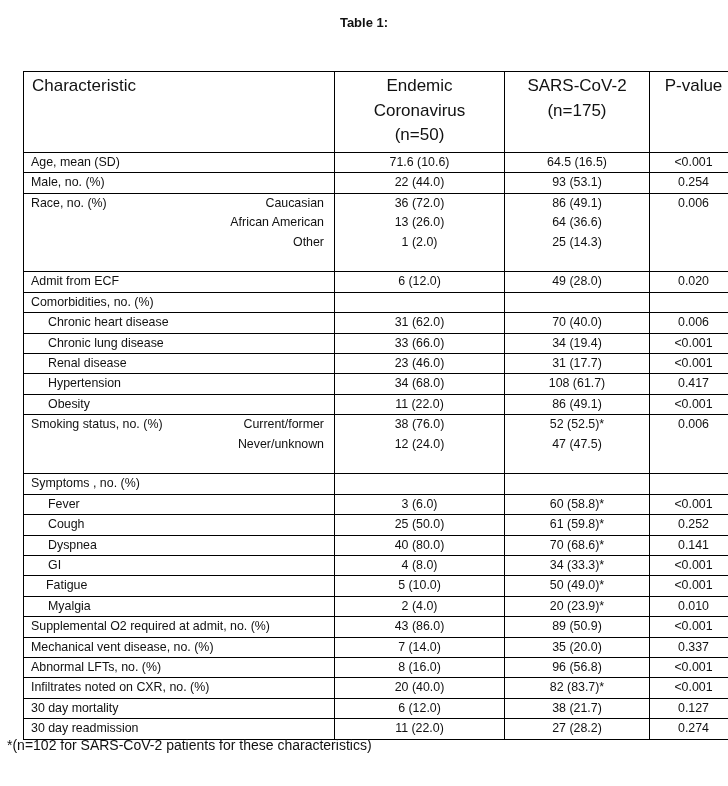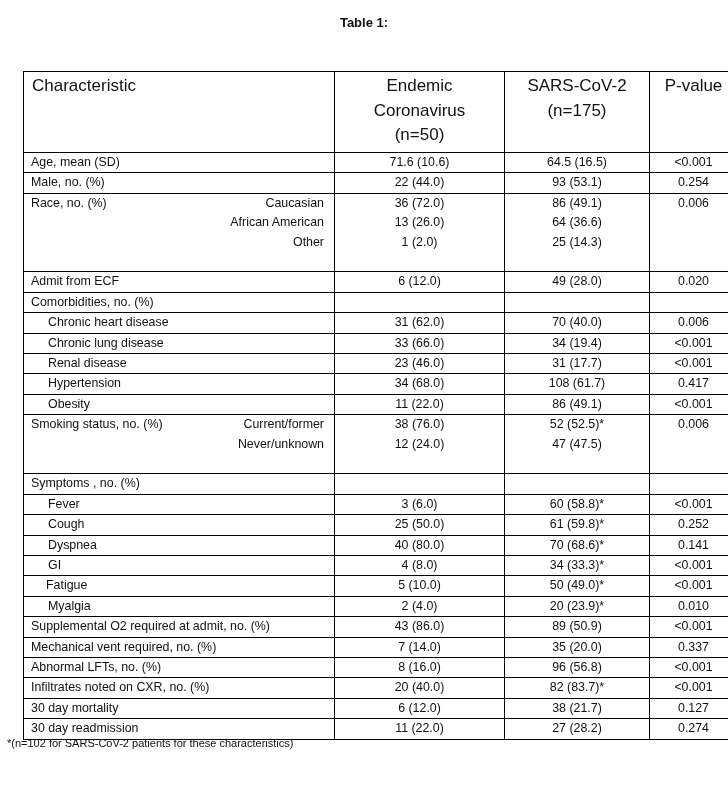--- a/index.html
+++ b/index.html
@@ -71,21 +71,21 @@
       position: absolute;
       right: 10px;
       top: 0;
       text-align: right;
     }
     .stack > div { height: 19.4px; }
     .footnote {
       position: absolute;
       left: 7px;
       top: 737px;
-      font-size: 11px;
+      font-size: 14px;
     }
   </style>
 </head>
 <body>
 
 <div class="title">Table 1:</div>
 
 <table class="t1">
   <colgroup>
     <col class="c1">
@@ -253,21 +253,21 @@
       <td class="num">20 (23.9)*</td>
       <td class="num">0.010</td>
     </tr>
     <tr>
       <td class="label">Supplemental O2 required at admit, no. (%)</td>
       <td class="num">43 (86.0)</td>
       <td class="num">89 (50.9)</td>
       <td class="num">&lt;0.001</td>
     </tr>
     <tr>
-      <td class="label">Mechanical vent required, no. (%)</td>
+      <td class="label">Mechanical vent disease, no. (%)</td>
       <td class="num">7 (14.0)</td>
       <td class="num">35 (20.0)</td>
       <td class="num">0.337</td>
     </tr>
     <tr>
       <td class="label">Abnormal LFTs, no. (%)</td>
       <td class="num">8 (16.0)</td>
       <td class="num">96 (56.8)</td>
       <td class="num">&lt;0.001</td>
     </tr>

